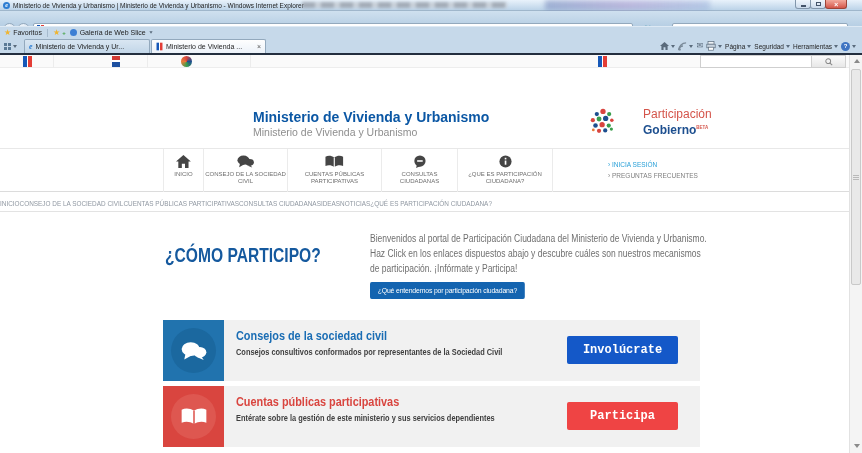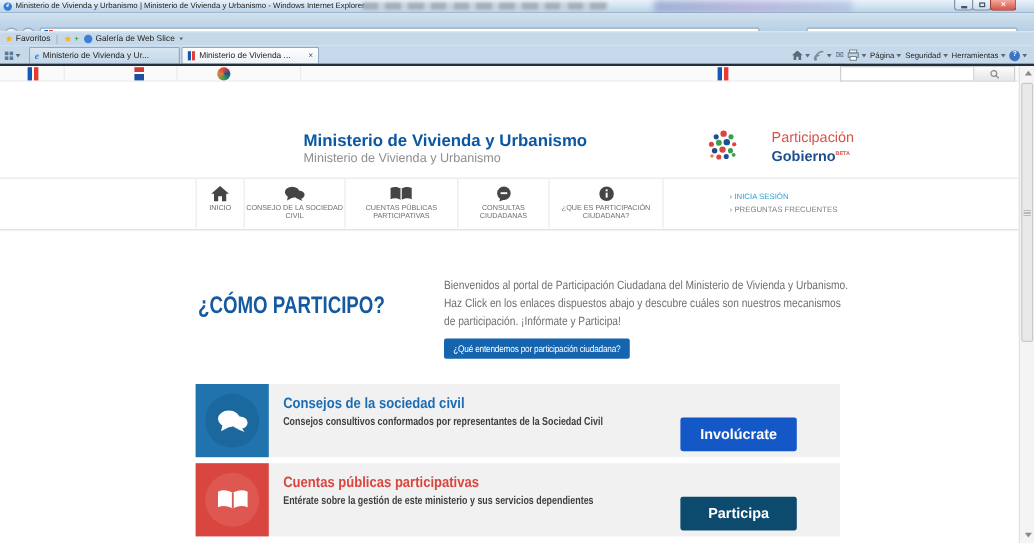--- a/index.html
+++ b/index.html
@@ -140,23 +140,23 @@
   .card1 .cicon{background:#2173ae;} .card2 .cicon{background:#d9453f;}
   .ccirc{width:45px;height:45px;border-radius:50%;display:flex;align-items:center;justify-content:center;}
   .card1 .ccirc{background:#1b689f;} .card2 .ccirc{background:#de5750;}
   .ccirc svg{fill:#fff;}
   .card2 .spine{stroke:#de5750;}
   .ctit{position:absolute;left:73px;top:9px;font-size:12.5px;font-weight:bold;white-space:nowrap;
     transform:scaleX(.87);transform-origin:0 0;}
   .card1 .ctit{color:#1a6db4;} .card2 .ctit{color:#d9453f;}
   .cdesc{position:absolute;left:73px;top:26px;font-size:9.5px;font-weight:bold;color:#3e3e3e;white-space:nowrap;
     transform:scaleX(.78);transform-origin:0 0;}
-  .cbtn{position:absolute;left:404px;top:28px;width:97px;height:28px;border-radius:2px;color:#fff;
-    font-weight:bold;font-size:12px;text-align:center;line-height:28px;cursor:pointer;}
-  .card1 .cbtn{background:#1458c8;} .card2 .cbtn{background:#0c4a6e;}
+  .cbtn{position:absolute;left:404px;top:16px;width:111px;height:28px;border-radius:2px;color:#fff;
+    font-weight:bold;font-size:12px;text-align:center;line-height:28px;cursor:pointer;font-family:Liberation Mono, monospace;}
+  .card1 .cbtn{background:#1458c8;} .card2 .cbtn{background:#ef4444;}
 </style>
 </head>
 <body>
 
 <div id="screen">
 
   <div class="titlebar">
     <span class="ie-ico">e</span>
     <span class="tb-title">Ministerio de Vivienda y Urbanismo | Ministerio de Vivienda y Urbanismo - Windows Internet Explorer</span>
     <span class="blur1"></span>
@@ -367,20 +367,23 @@
             </svg>
           <span class="lbl">¿QUE ES PARTICIPACIÓN CIUDADANA?</span>
         </span>
       </div>
       <div class="sess">
         <div class="slink login">INICIA SESIÓN</div>
         <div class="slink faq">PREGUNTAS FRECUENTES</div>
       </div>
     </div>
 
+    <div class="oline">
+      <span>INICIOCONSEJO DE LA SOCIEDAD CIVILCUENTAS PÚBLICAS PARTICIPATIVASCONSULTAS CIUDADANASIDEASNOTICIAS¿QUÉ ES PARTICIPACIÓN CIUDADANA?</span>
+    </div>
 
     <div class="hero-h">¿CÓMO PARTICIPO?</div>
     <div class="hero-p">Bienvenidos al portal de Participación Ciudadana del Ministerio de Vivienda y Urbanismo. Haz Click en los enlaces dispuestos abajo y descubre cuáles son nuestros mecanismos de participación. ¡Infórmate y Participa!</div>
     <div class="hero-btn">¿Qué entendemos por participación ciudadana?</div>
 
     <div class="card card1">
       <div class="cicon">
         <div class="ccirc">
           <svg width="26" height="20" viewBox="0 0 20 15">
               <ellipse cx="7.5" cy="6" rx="7" ry="5.3"></ellipse>

